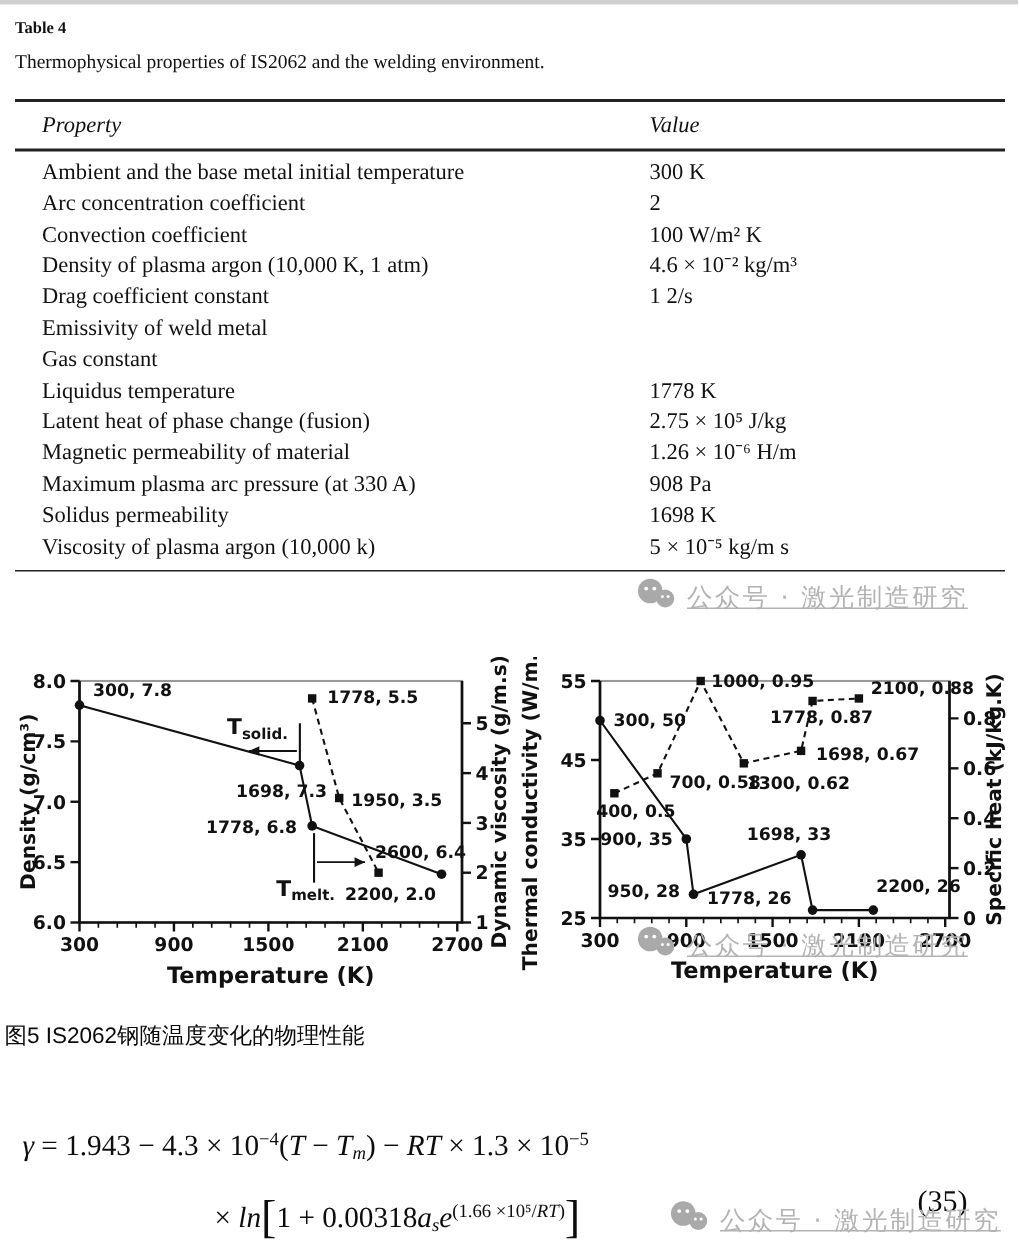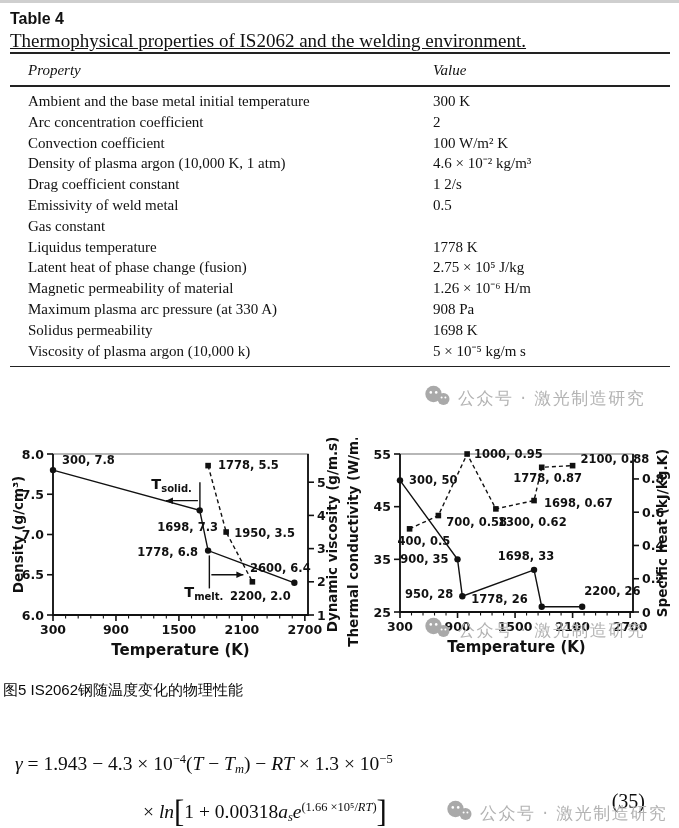--- a/index.html
+++ b/index.html
@@ -2,35 +2,35 @@
 <html><head>
 <meta charset="utf-8">
 <style>
   html,body{margin:0;padding:0;background:#ffffff;}
   .page{position:relative;width:679px;height:828px;background:#fff;overflow:hidden;
         font-family:"Liberation Serif",serif;color:#111;}
   .top-strip{position:absolute;left:0;top:0;width:100%;height:3px;background:#cfcfcf;}
 
   
   .table-section{position:absolute;left:10px;top:8px;width:660px;}
-  .table-title{margin:0;font-size:16px;font-weight:bold;line-height:22px;font-family:Liberation Sans, sans-serif;}
-  .table-subtitle{margin:0 0 1px 0;font-size:19px;line-height:21px;text-decoration:underline;}
+  .table-title{margin:0;font-size:11px;font-weight:bold;line-height:22px;font-family:Liberation Serif, serif;}
+  .table-subtitle{margin:0 0 15px 0;font-size:13px;line-height:21px;}
   .rule{height:0;border-top:2px solid #222;}
   .rule.thin{border-top-width:1.4px;}
   .thead-row{display:flex;padding:7px 0 6px 18px;font-size:15px;font-style:italic;line-height:18px;}
   .col-prop{width:405px;}
   .tbody{padding:4px 0 5px 18px;}
   .t-row{display:flex;font-size:15px;line-height:20.8px;}
   .t-prop{width:405px;}
   .t-val{flex:1;}
 
   
   .watermark{position:absolute;display:flex;align-items:center;gap:7px;
              color:#b3b3b3;font-size:17px;letter-spacing:1.5px;white-space:nowrap;
-             font-family:"DejaVu Sans",sans-serif;z-index:6;}
+             font-family:"DejaVu Sans",sans-serif;z-index:6;text-decoration:underline;}
   .wm1{left:424px;top:385px;}
   .wm2{left:424px;top:617px;}
   .wm3{left:446px;top:800px;}
 
   
   .charts{position:absolute;left:0;top:438px;width:679px;height:232px;}
   .chart{position:absolute;top:0;}
   #chart-0{left:8px;width:345px;height:228px;}
   #chart-1{left:345px;width:334px;height:228px;}
 
@@ -80,21 +80,20 @@
         <div class="t-row">
           <span class="t-prop">Density of plasma argon (10,000 K, 1 atm)</span>
           <span class="t-val">4.6 ×  10⁻² kg/m³</span>
         </div>
         <div class="t-row">
           <span class="t-prop">Drag coefficient constant</span>
           <span class="t-val">1 2/s</span>
         </div>
         <div class="t-row">
           <span class="t-prop">Emissivity of weld metal</span>
-          <span class="t-val">0.5</span>
         </div>
         <div class="t-row">
           <span class="t-prop">Gas constant</span>
         </div>
         <div class="t-row">
           <span class="t-prop">Liquidus temperature</span>
           <span class="t-val">1778 K</span>
         </div>
         <div class="t-row">
           <span class="t-prop">Latent heat of phase change (fusion)</span>

